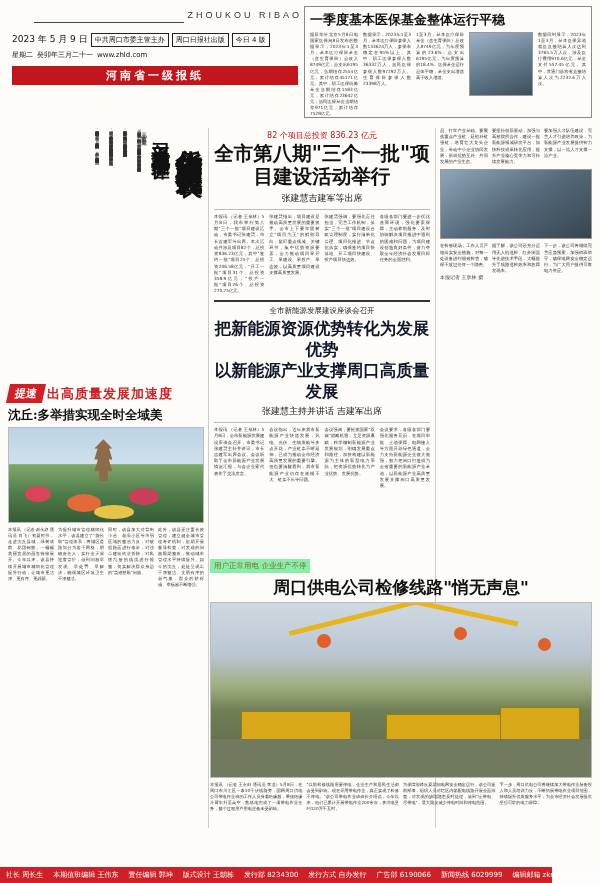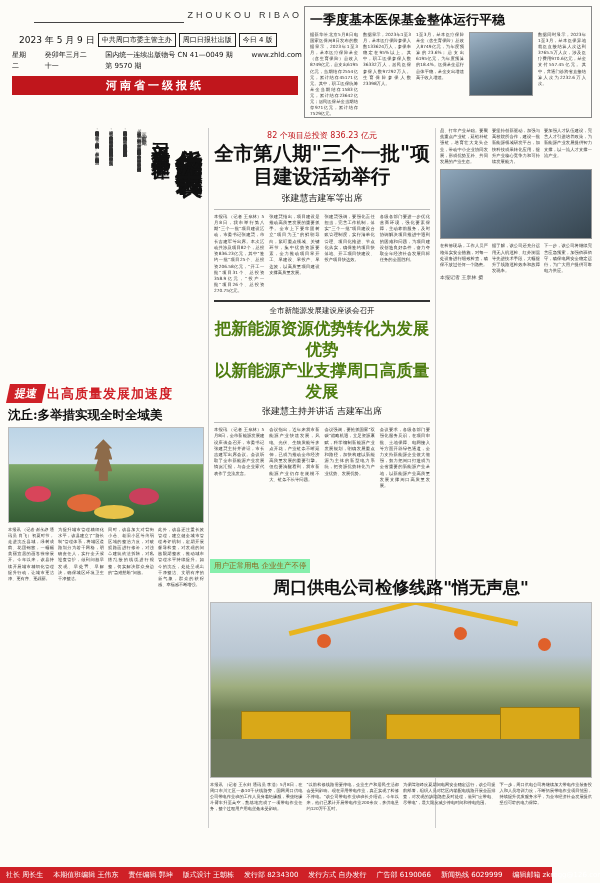--- a/index.html
+++ b/index.html
@@ -23,24 +23,24 @@
     color:#111; line-height:1.05; margin-top:12px; margin-left:22px;
   }
   .mast-pinyin {
     margin-left:26px; margin-top:4px;
     font-size:9px; letter-spacing:3px; color:#333;
     font-family:"Liberation Sans", sans-serif;
     text-align:right;
   }
   .mast-pinyin-rule { margin-left:26px; width:150px; border-top:1px solid #444; margin-top:2px; }
 
-  .mast-meta { margin-left:11px; margin-top:10px; display:flex; align-items:center; font-size:7.5px; color:#111; }
+  .mast-meta { margin-left:4px; margin-top:10px; display:flex; align-items:flex-start; font-size:7.5px; color:#111; }
   .mast-meta .date { font-size:9px; }
   .mast-box { border:1px solid #222; padding:1px 3px; margin-left:3px; font-size:7px; white-space:nowrap; }
-  .mast-sub { display:flex; margin-left:4px; margin-top:3px; font-size:7px; color:#111; gap:16px; }
+  .mast-sub { display:flex; margin-left:4px; margin-top:3px; font-size:7px; color:#111; gap:4px; }
   .mast-sub .col { line-height:1.5; }
   .mast-banner {
     margin:5px 4px 0 4px; background:#c0161c; color:#fff; text-align:center;
     font-size:11px; letter-spacing:3px; padding:2px 0; font-weight:bold;
   }
 
   
   .topright { width:290px; border:1px solid #888; padding:4px 5px; margin-left:2px; height:112px; }
   .topright h2 {
     margin:0 0 3px 0; font-family:"DejaVu Serif", serif;
@@ -83,21 +83,21 @@
   .tcol { flex:1; font-size:4.2px; line-height:1.45; text-align:justify; color:#333; }
 
   
   .kicker { text-align:center; font-size:8px; color:#c0161c; margin:2px 0 1px; }
   .mid-h1 { font-family:"DejaVu Serif", serif; font-size:19.5px; font-weight:bold; text-align:center; letter-spacing:0px; line-height:1.2; }
   .byline { text-align:center; font-size:9px; margin:3px 0 4px; color:#111; }
   .rule-thin { border-top:1px solid #bbb; margin:4px 0; }
   .rule-dbl { border-top:2px solid #333; margin:5px 0 4px; }
   .mid-cols { display:flex; gap:5px; }
   .mcol { flex:1; font-size:4.3px; line-height:1.45; text-align:justify; color:#333; }
-  .mid-h2 { font-family:"DejaVu Serif", serif; font-size:16.5px; font-weight:bold; text-align:center; line-height:1.28; color:#4d7c0f; }
+  .mid-h2 { font-family:"DejaVu Serif", serif; font-size:16.5px; font-weight:bold; text-align:center; line-height:1.28; color:#0f172a; }
   .center-small { text-align:center; font-size:7.5px; color:#222; margin:2px 0; }
 
   
   .feature { margin-top:5px; }
   .feat-kicker { background:#86efac; color:#8a6a20; font-size:7.5px; padding:2px 4px; display:inline-block; }
   .feat-title { font-family:"DejaVu Serif", serif; font-size:17px; font-weight:bold; text-align:center; margin:3px 0; }
   .feat-photo { width:100%; height:176px; border:1px solid #bbb; position:relative; overflow:hidden;
      background:linear-gradient(#cfd9e2 0%,#b9c6d2 30%,#9fae7f 48%,#6f7f55 62%,#5b6347 100%); }
   .crane { position:absolute; background:#e8b51f; }
   .truck { position:absolute; background:#d9a818; border:1px solid #9a7a12; }
@@ -130,21 +130,20 @@
       <div class="mast-pinyin-rule"></div>
       <div class="mast-meta">
         <span class="date">2023 年 5 月 9 日</span>
         <span class="mast-box">中共周口市委主管主办</span>
         <span class="mast-box">周口日报社出版</span>
         <span class="mast-box">今日 4 版</span>
       </div>
       <div class="mast-sub">
         <span class="col">星期二</span>
         <span class="col">癸卯年三月二十一</span>
-        <span class="col">国内统一连续出版物号 CN 41—0049 期第 9570 期</span>
         <span class="col">www.zhld.com</span>
       </div>
       <div class="mast-banner">河南省一级报纸</div>
     </div>
 
     <div class="topright">
       <h2>一季度基本医保基金整体运行平稳</h2>
       <div class="tr-cols">
         <div class="tr-col">据新华社北京5月8日电 国家医保局8日发布的数据显示，2023年1至3月，基本医疗保险基金（含生育保险）总收入8749亿元，总支出6195亿元，当期结存2554亿元，累计结存45171亿元。其中，职工医保统筹基金当期结存1583亿元，累计结存23642亿元；居民医保基金当期结存971亿元，累计结存7529亿元。</div>
         <div class="tr-col">数据显示，2023年1至3月，基本医疗保险参保人数133624万人，参保率稳定在95%以上。其中，职工医保参保人数36332万人，居民医保参保人数97292万人。生育保险参保人数23398万人。</div>

